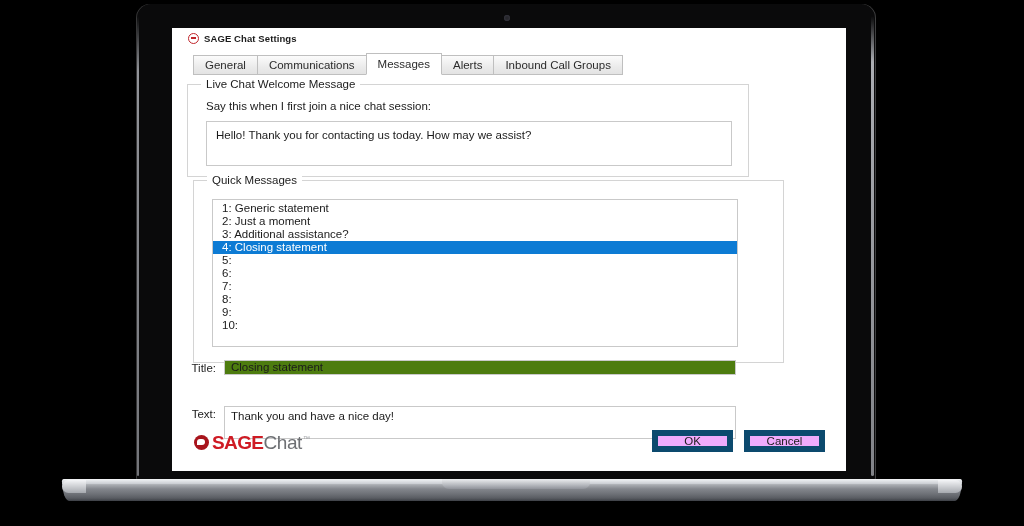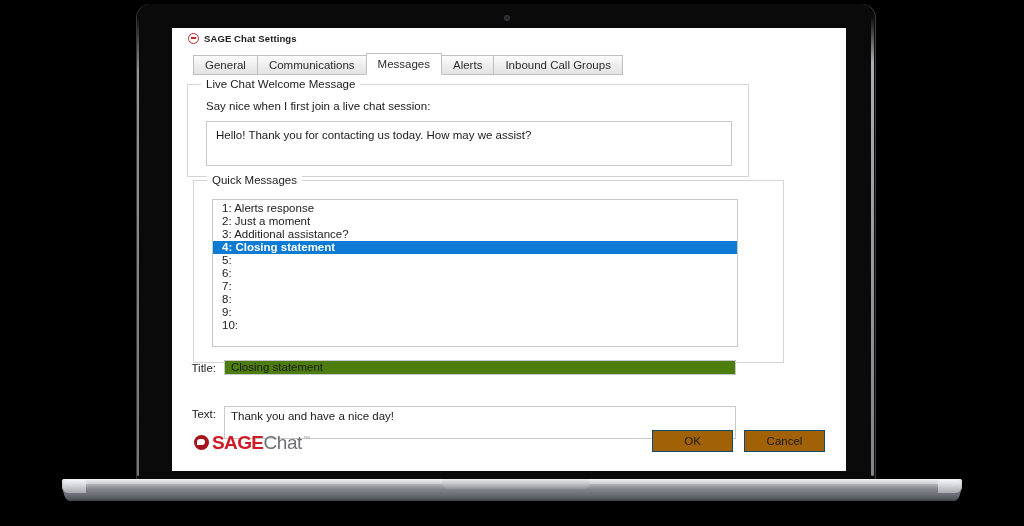--- a/index.html
+++ b/index.html
@@ -215,21 +215,20 @@
     height: 13px;
     line-height: 13px;
     padding-left: 9px;
     font-size: 11.5px;
     color: #1b1b1b;
     white-space: nowrap;
   }
   .list-item.selected {
     background: #0d7bd4;
     color: #ffffff;
-    font-weight: bold;
   }
 
   
   .form-row {
     position: absolute;
     display: flex;
     align-items: flex-start;
   }
   #row-title { left: 10px; top: 332px; }
   #row-text  { left: 10px; top: 378px; }
@@ -311,22 +310,22 @@
     position: absolute;
     right: 21px; top: 402px;
     display: flex;
     gap: 11px;
   }
   .dlg-button {
     width: 81px; height: 22px;
     display: flex;
     align-items: center;
     justify-content: center;
-    background: #a16207;
-    border: 1px solid #0c4a6e;
+    background: #f0abfc;
+    border: 6px solid #0c4a6e;
     font-size: 11.5px;
     color: #1b1b1b;
   }
 </style>
 </head>
 <body>
 
 <div id="laptop-frame">
 
   <div id="laptop-bezel"></div>
@@ -354,28 +353,28 @@
       <div class="tab">
         <span>Alerts</span>
       </div>
       <div class="tab">
         <span>Inbound Call Groups</span>
       </div>
     </div>
 
     <div class="fieldset" id="fs-welcome">
       <div class="legend">Live Chat Welcome Message</div>
-      <div class="field-label" id="welcome-prompt">Say nice when I first join a live chat session:</div>
+      <div class="field-label" id="welcome-prompt">Say this when I first join a nice chat session:</div>
       <div id="welcome-textarea" placeholder="Enter welcome message">Hello! Thank you for contacting us today. How may we assist?</div>
     </div>
 
     <div class="fieldset" id="fs-quick">
       <div class="legend">Quick Messages</div>
       <div id="quick-listbox">
-        <div class="list-item">1: Alerts response</div>
+        <div class="list-item">1: Generic statement</div>
         <div class="list-item">2: Just a moment</div>
         <div class="list-item">3: Additional assistance?</div>
         <div class="list-item selected">4: Closing statement</div>
         <div class="list-item">5:</div>
         <div class="list-item">6:</div>
         <div class="list-item">7:</div>
         <div class="list-item">8:</div>
         <div class="list-item">9:</div>
         <div class="list-item">10:</div>
       </div>

